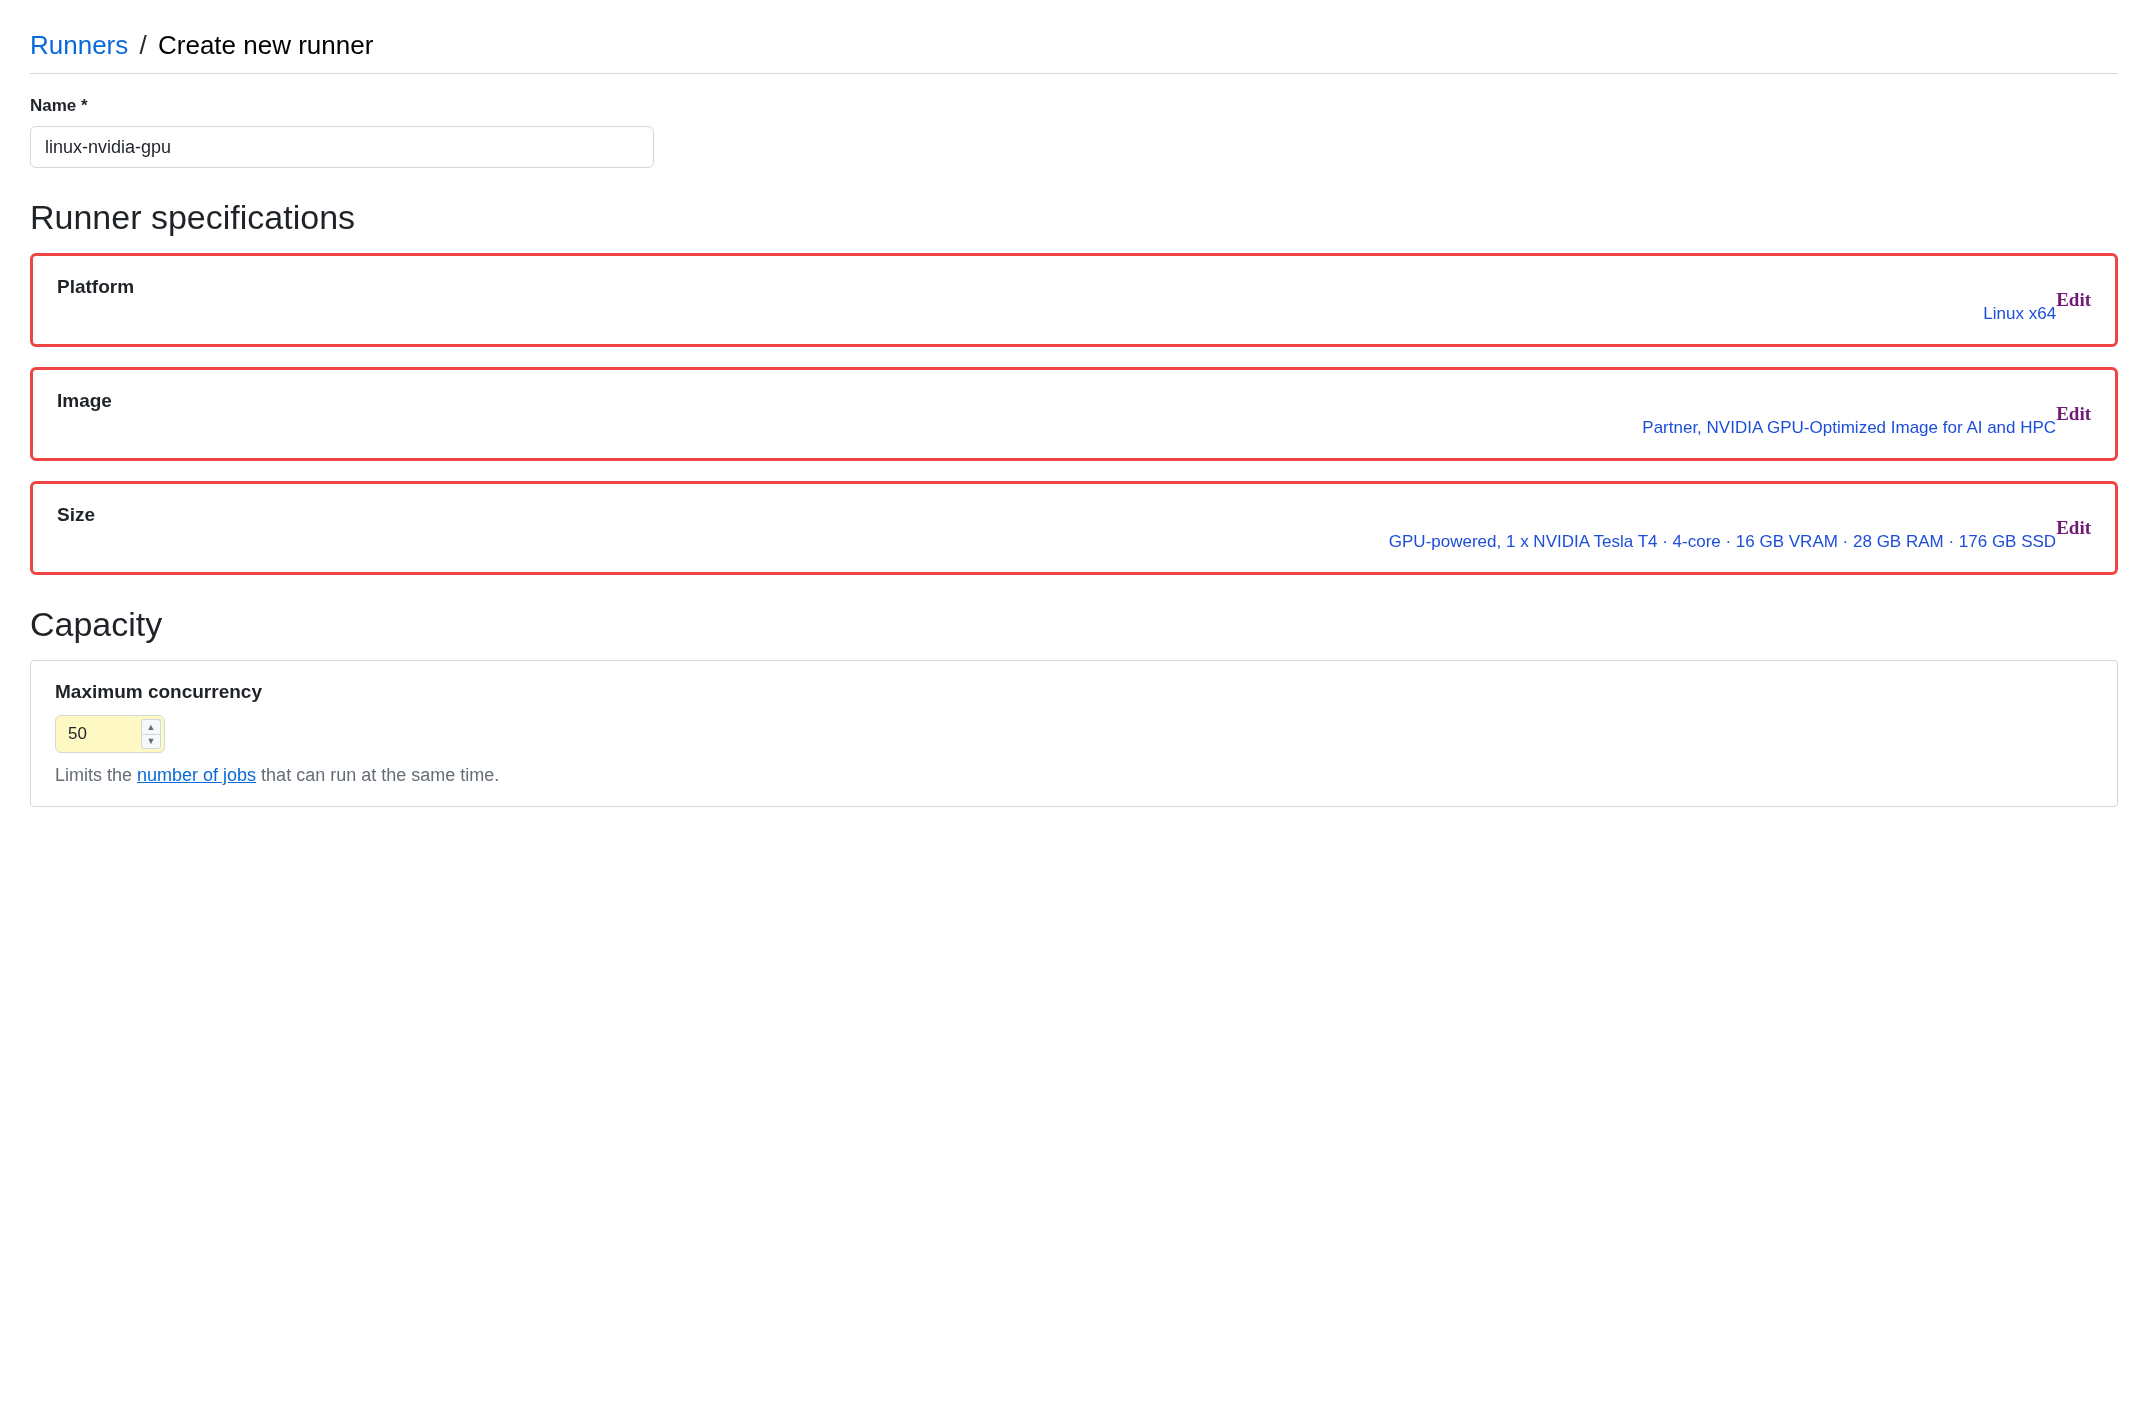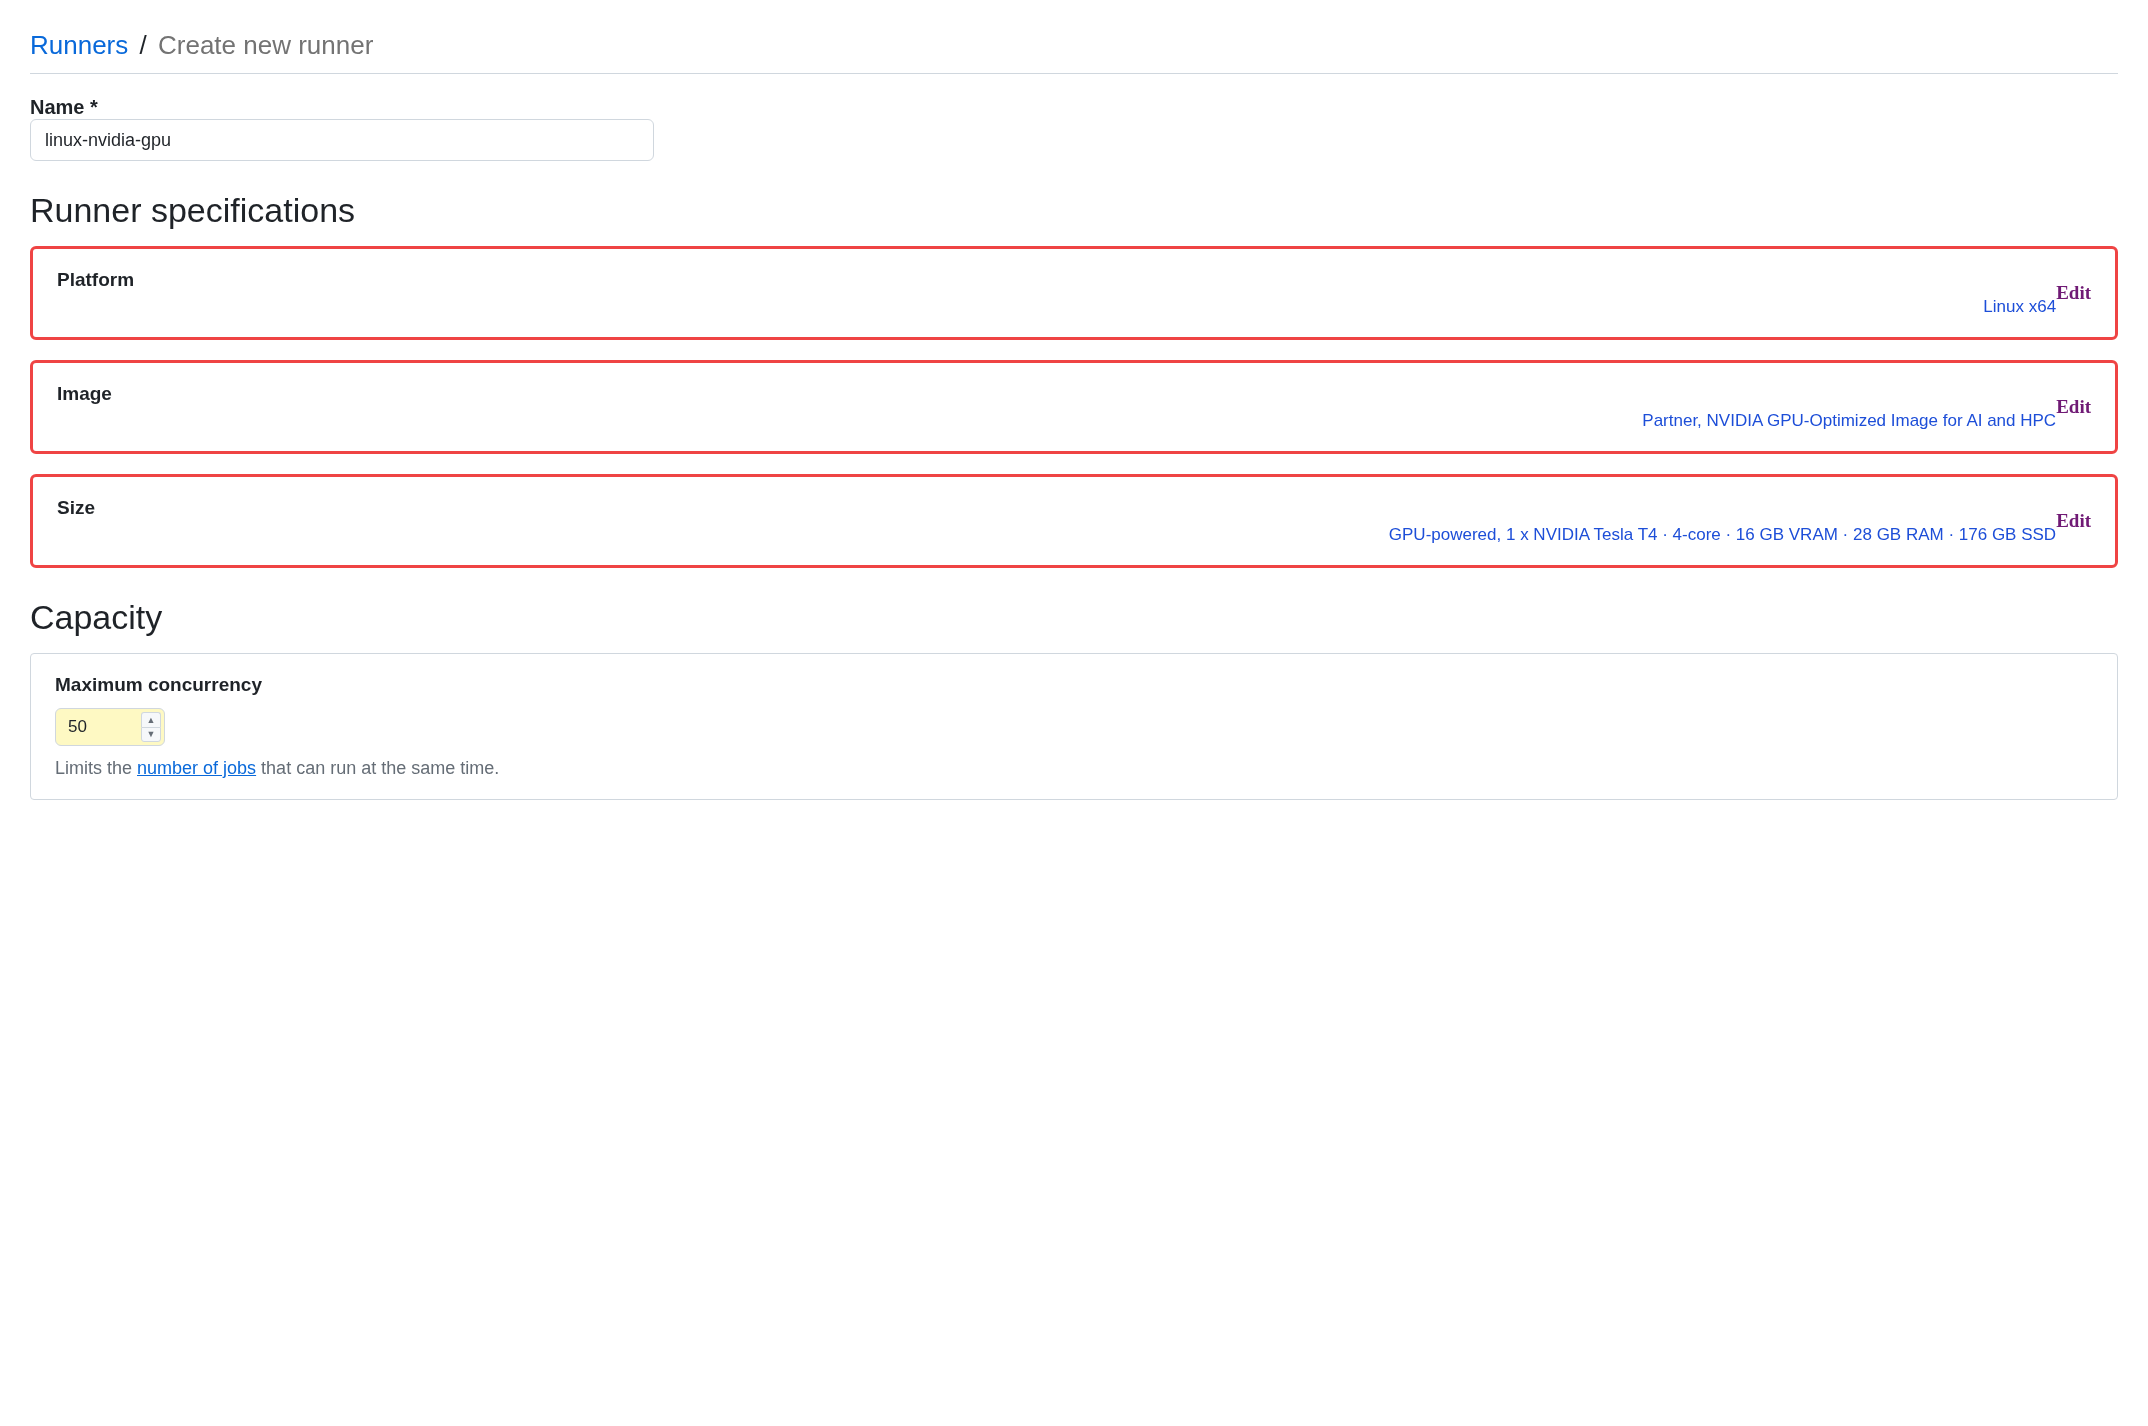--- a/index.html
+++ b/index.html
@@ -23,28 +23,29 @@
     }
     .breadcrumb a {
       color: #0969da;
       text-decoration: none;
     }
     .breadcrumb .sep {
       color: #1f2328;
       margin: 0 4px;
     }
     .breadcrumb .current {
-      color: #737373;
+      color: #000000;
     }
     .field-group {
       margin-bottom: 28px;
     }
     .field-label {
       font-weight: 600;
-      font-size: 20px;
+      font-size: 17px;
+      margin-bottom: 10px;
       display: block;
     }
     .text-input {
       width: 624px;
       max-width: 100%;
       padding: 8px 14px;
       font-size: 18px;
       line-height: 24px;
       border: 1px solid #d0d7de;
       border-radius: 6px;

